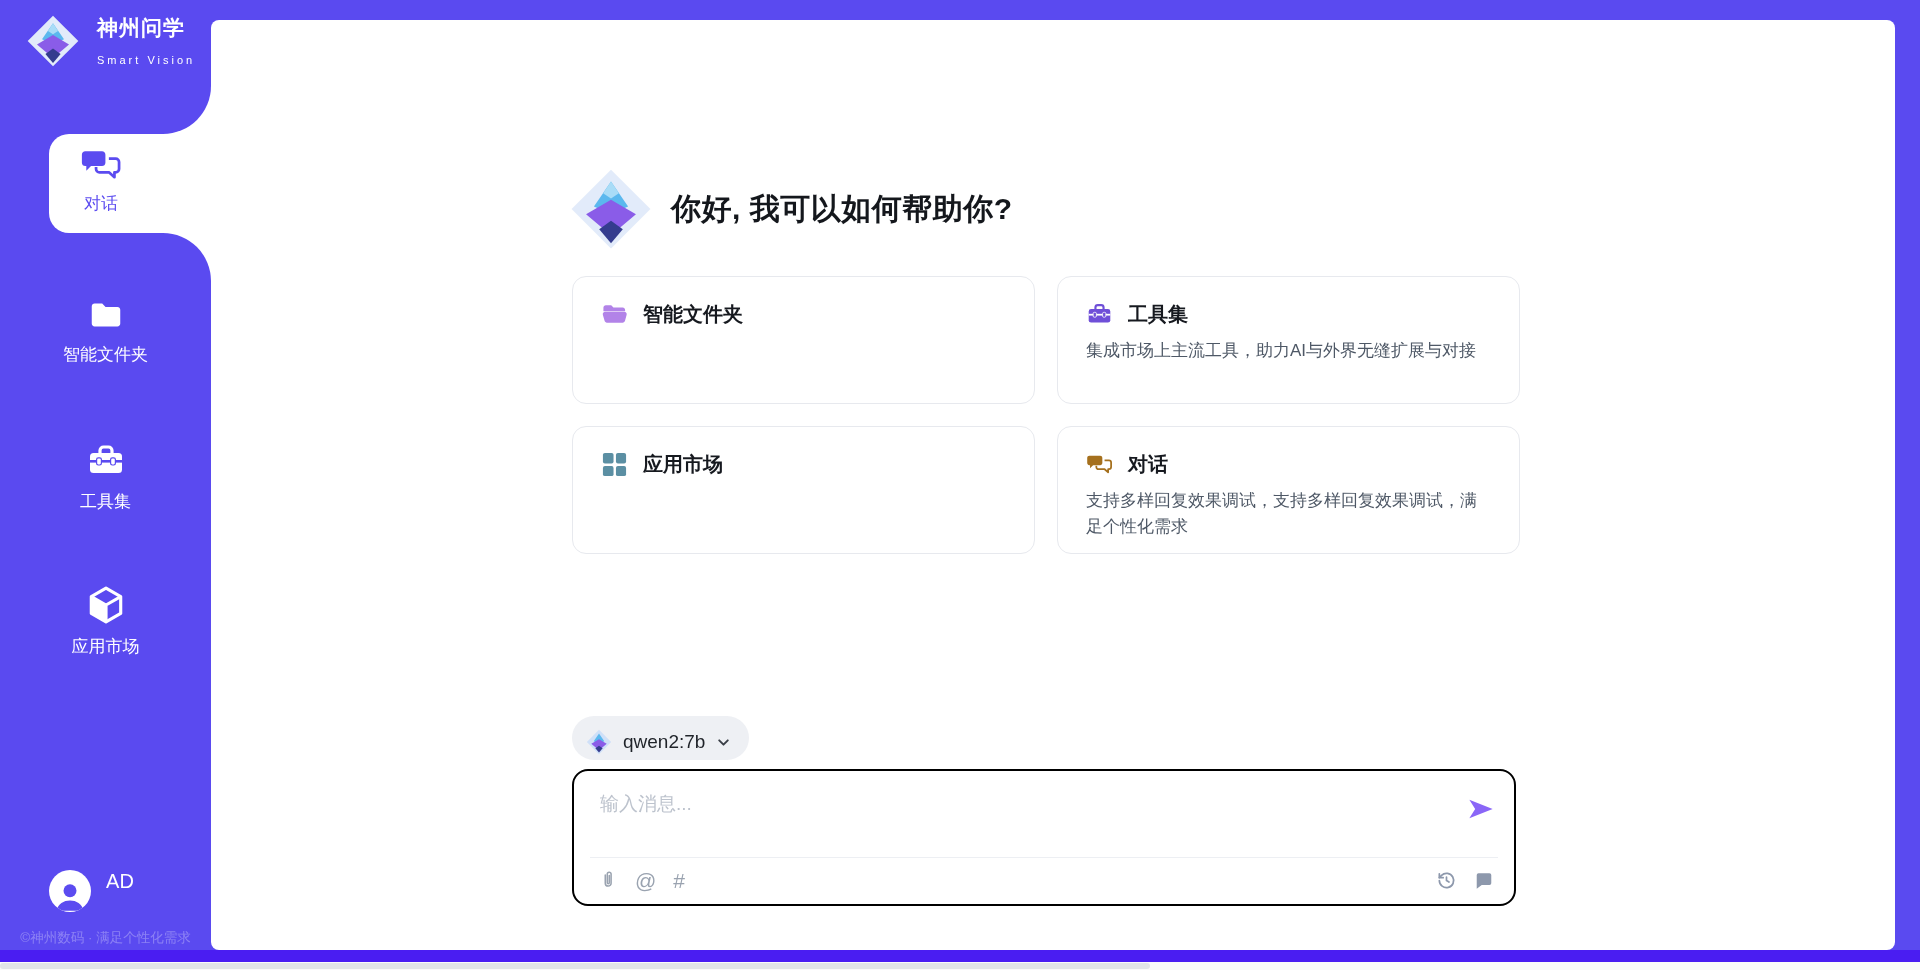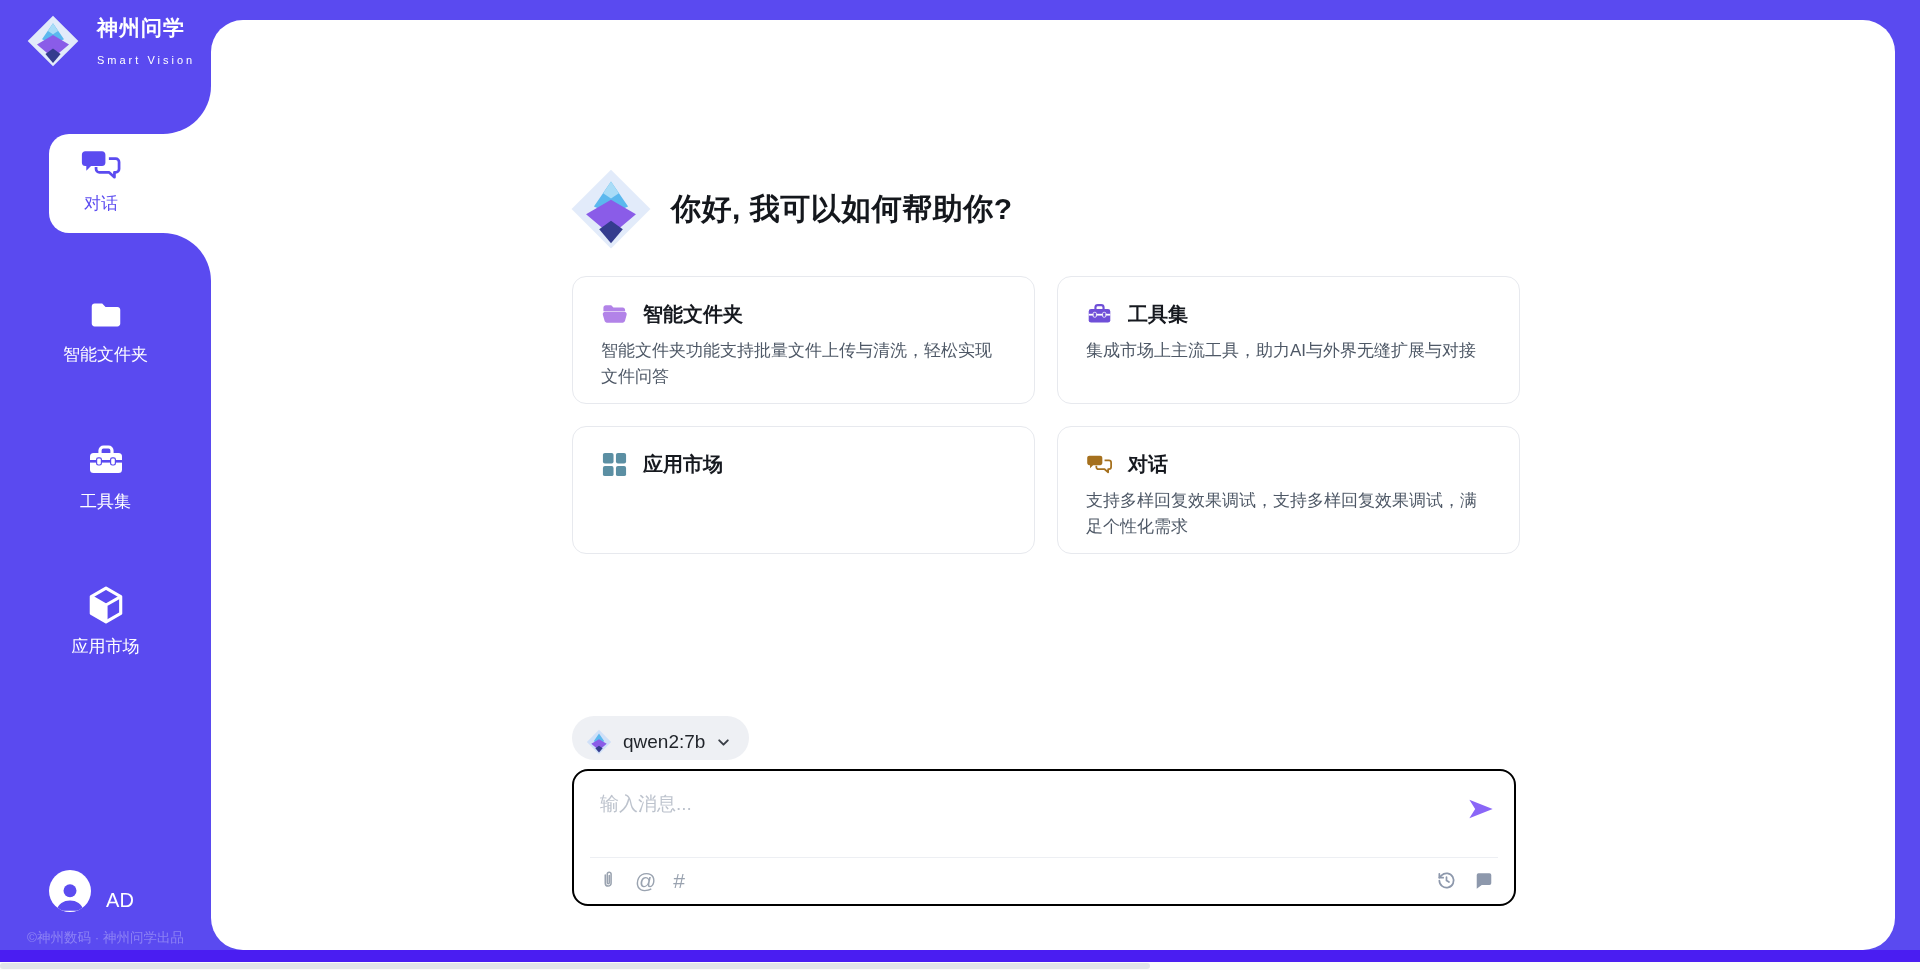--- a/index.html
+++ b/index.html
@@ -32,30 +32,30 @@
     position:absolute; left:49px; top:134px; width:163px; height:99px;
     background:#fff; border-radius:20px 0 0 20px; z-index:3; cursor:pointer;
   }
   .tab-inner { position:absolute; left:0; top:10px; width:104px; display:flex; flex-direction:column; align-items:center; gap:6px; }
   .tab-inner .nav-label { font-size:17px; color:#5b4bf0; }
   .fillet { position:absolute; left:163px; width:48px; height:48px; background:#fff; z-index:2; }
   .fillet::before { content:""; position:absolute; inset:0; background:#5a4af0; }
   .fillet-top { top:86px; } .fillet-top::before { border-bottom-right-radius:100%; }
   .fillet-bottom { top:233px; } .fillet-bottom::before { border-top-right-radius:100%; }
 
-  .user-row { position:absolute; left:0; top:870px; width:183px; display:flex; align-items:flex-end; justify-content:center; gap:15px; cursor:pointer; }
+  .user-row { position:absolute; left:0; top:870px; width:183px; display:flex; align-items:flex-start; justify-content:center; gap:15px; cursor:pointer; }
   .avatar { width:42px; height:42px; border-radius:50%; background:#fff; overflow:hidden; position:relative; }
   .avatar svg { position:absolute; left:0; top:5px; }
   .user-name { color:#fff; font-size:20px; }
   .side-footer { position:absolute; left:0; top:929px; width:211px; text-align:center; color:rgba(255,255,255,0.30); font-size:13.5px; }
 
   
   .main-panel {
     position:absolute; left:211px; top:20px; width:1684px; height:930px;
-    background:#fff; border-radius:32px; z-index:1;
+    background:#fff; border-radius:8px; z-index:1;
   }
 
   .greeting { position:absolute; left:358px; top:146px; height:86px; display:flex; align-items:center; gap:18px; }
   .greeting svg { width:84px; height:84px; }
   .greeting-text { font-size:30px; font-weight:bold; color:#14171c; letter-spacing:0.5px; }
 
   .cards { position:absolute; left:361px; top:256px; display:grid; grid-template-columns:463px 463px; grid-auto-rows:128px; gap:22px; }
   .card {
     background:#fff; border:1px solid #e7e9ee; border-radius:14px;
     padding:24px 28px; cursor:pointer;
@@ -153,21 +153,21 @@
   <div class="user-row">
     <div class="avatar">
       <svg width="42" height="42" viewBox="0 0 40 40">
         <circle cx="20" cy="15" r="6.2" fill="#5b4bf0"></circle>
         <path d="M7 34c1.6-6.5 7-9.6 13-9.6s11.4 3.1 13 9.6z" fill="#5b4bf0"></path>
       </svg>
     </div>
     <span class="user-name">AD</span>
   </div>
 
-  <div class="side-footer">©神州数码 · 神州问学出品</div>
+  <div class="side-footer">©神州数码 · 满足个性化需求</div>
 </div>
 
 <div class="main-panel">
 
   <div class="greeting">
     <svg viewBox="0 0 64 64">
       <polygon points="32,2 62,32 32,62 2,32" fill="#e2ebfa"></polygon>
       <polygon points="32,11 45,30 32,36 19,30" fill="#5bb8ee"></polygon>
       <polygon points="32,11 38,20 32,24 26,20" fill="#a9dcf7"></polygon>
       <polygon points="32,25 51,36 32,52 13,36" fill="#8a5ce8"></polygon>
@@ -179,21 +179,20 @@
   <div class="cards">
 
     <div class="card">
       <div class="card-head">
         <svg viewBox="0 0 28 28">
           <path d="M2.5 7c0-1.4 1.1-2.5 2.5-2.5h5.6l2.3 2.3h9.6c1.4 0 2.5 1.1 2.5 2.5v1.4H2.5z" fill="#b283e8"></path>
           <path d="M4.3 11.2h19.9c1.6 0 2.8 1.5 2.4 3.1l-1.7 6.3c-.3 1.1-1.3 1.9-2.4 1.9H6.1c-1.1 0-2.1-.8-2.4-1.9l-1.8-6.3c-.4-1.6.8-3.1 2.4-3.1z" fill="#b283e8"></path>
         </svg>
         <span class="card-title">智能文件夹</span>
       </div>
-      <div class="card-desc">智能文件夹功能支持批量文件上传与清洗，轻松实现文件问答</div>
     </div>
 
     <div class="card">
       <div class="card-head">
         <svg viewBox="0 0 40 40">
           <path d="M14 13V9.5A3.5 3.5 0 0 1 17.5 6h5A3.5 3.5 0 0 1 26 9.5V13" fill="none" stroke="#6f4fd8" stroke-width="3.2"></path>
           <rect x="4" y="12" width="32" height="20" rx="3.5" fill="#6f4fd8"></rect>
           <rect x="4" y="19" width="32" height="2.6" fill="#fff"></rect>
           <rect x="10.6" y="16.8" width="4.8" height="7.2" rx="1.7" fill="#6f4fd8" stroke="#fff" stroke-width="1.2"></rect>
           <rect x="24.6" y="16.8" width="4.8" height="7.2" rx="1.7" fill="#6f4fd8" stroke="#fff" stroke-width="1.2"></rect>

